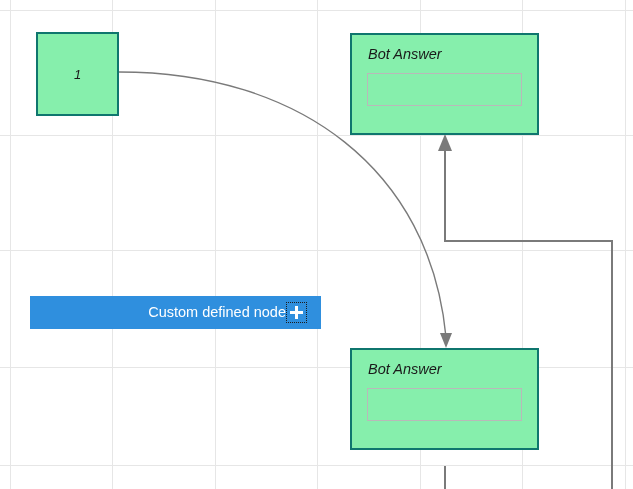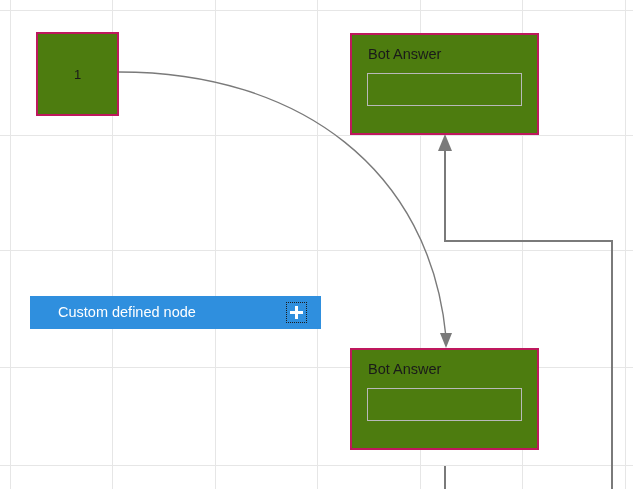--- a/index.html
+++ b/index.html
@@ -40,22 +40,23 @@
   }
   
   .edge-layer {
     position: absolute;
     inset: 0;
   }
   
   .node {
     position: absolute;
     box-sizing: border-box;
-    background: #4d7c0f;
-    border: 2px solid #be185d;
+    background: #86efac;
+    border: 2px solid #0f766e;
+    font-style: italic;
   }
   .node-start {
     left: 36px;
     top: 32px;
     width: 83px;
     height: 84px;
     display: flex;
     align-items: center;
     justify-content: center;
   }
@@ -90,20 +91,21 @@
     position: absolute;
     left: 30px;
     top: 296px;
     width: 291px;
     height: 33px;
     background: #2f8fde;
     display: flex;
     align-items: center;
     padding: 0 14px 0 28px;
     box-sizing: border-box;
+    text-align: right;
   }
   .palette-label {
     flex: 1 1 auto;
     color: #ffffff;
     font-size: 14.5px;
     line-height: 1;
     white-space: nowrap;
   }
   .palette-add {
     flex: 0 0 auto;

